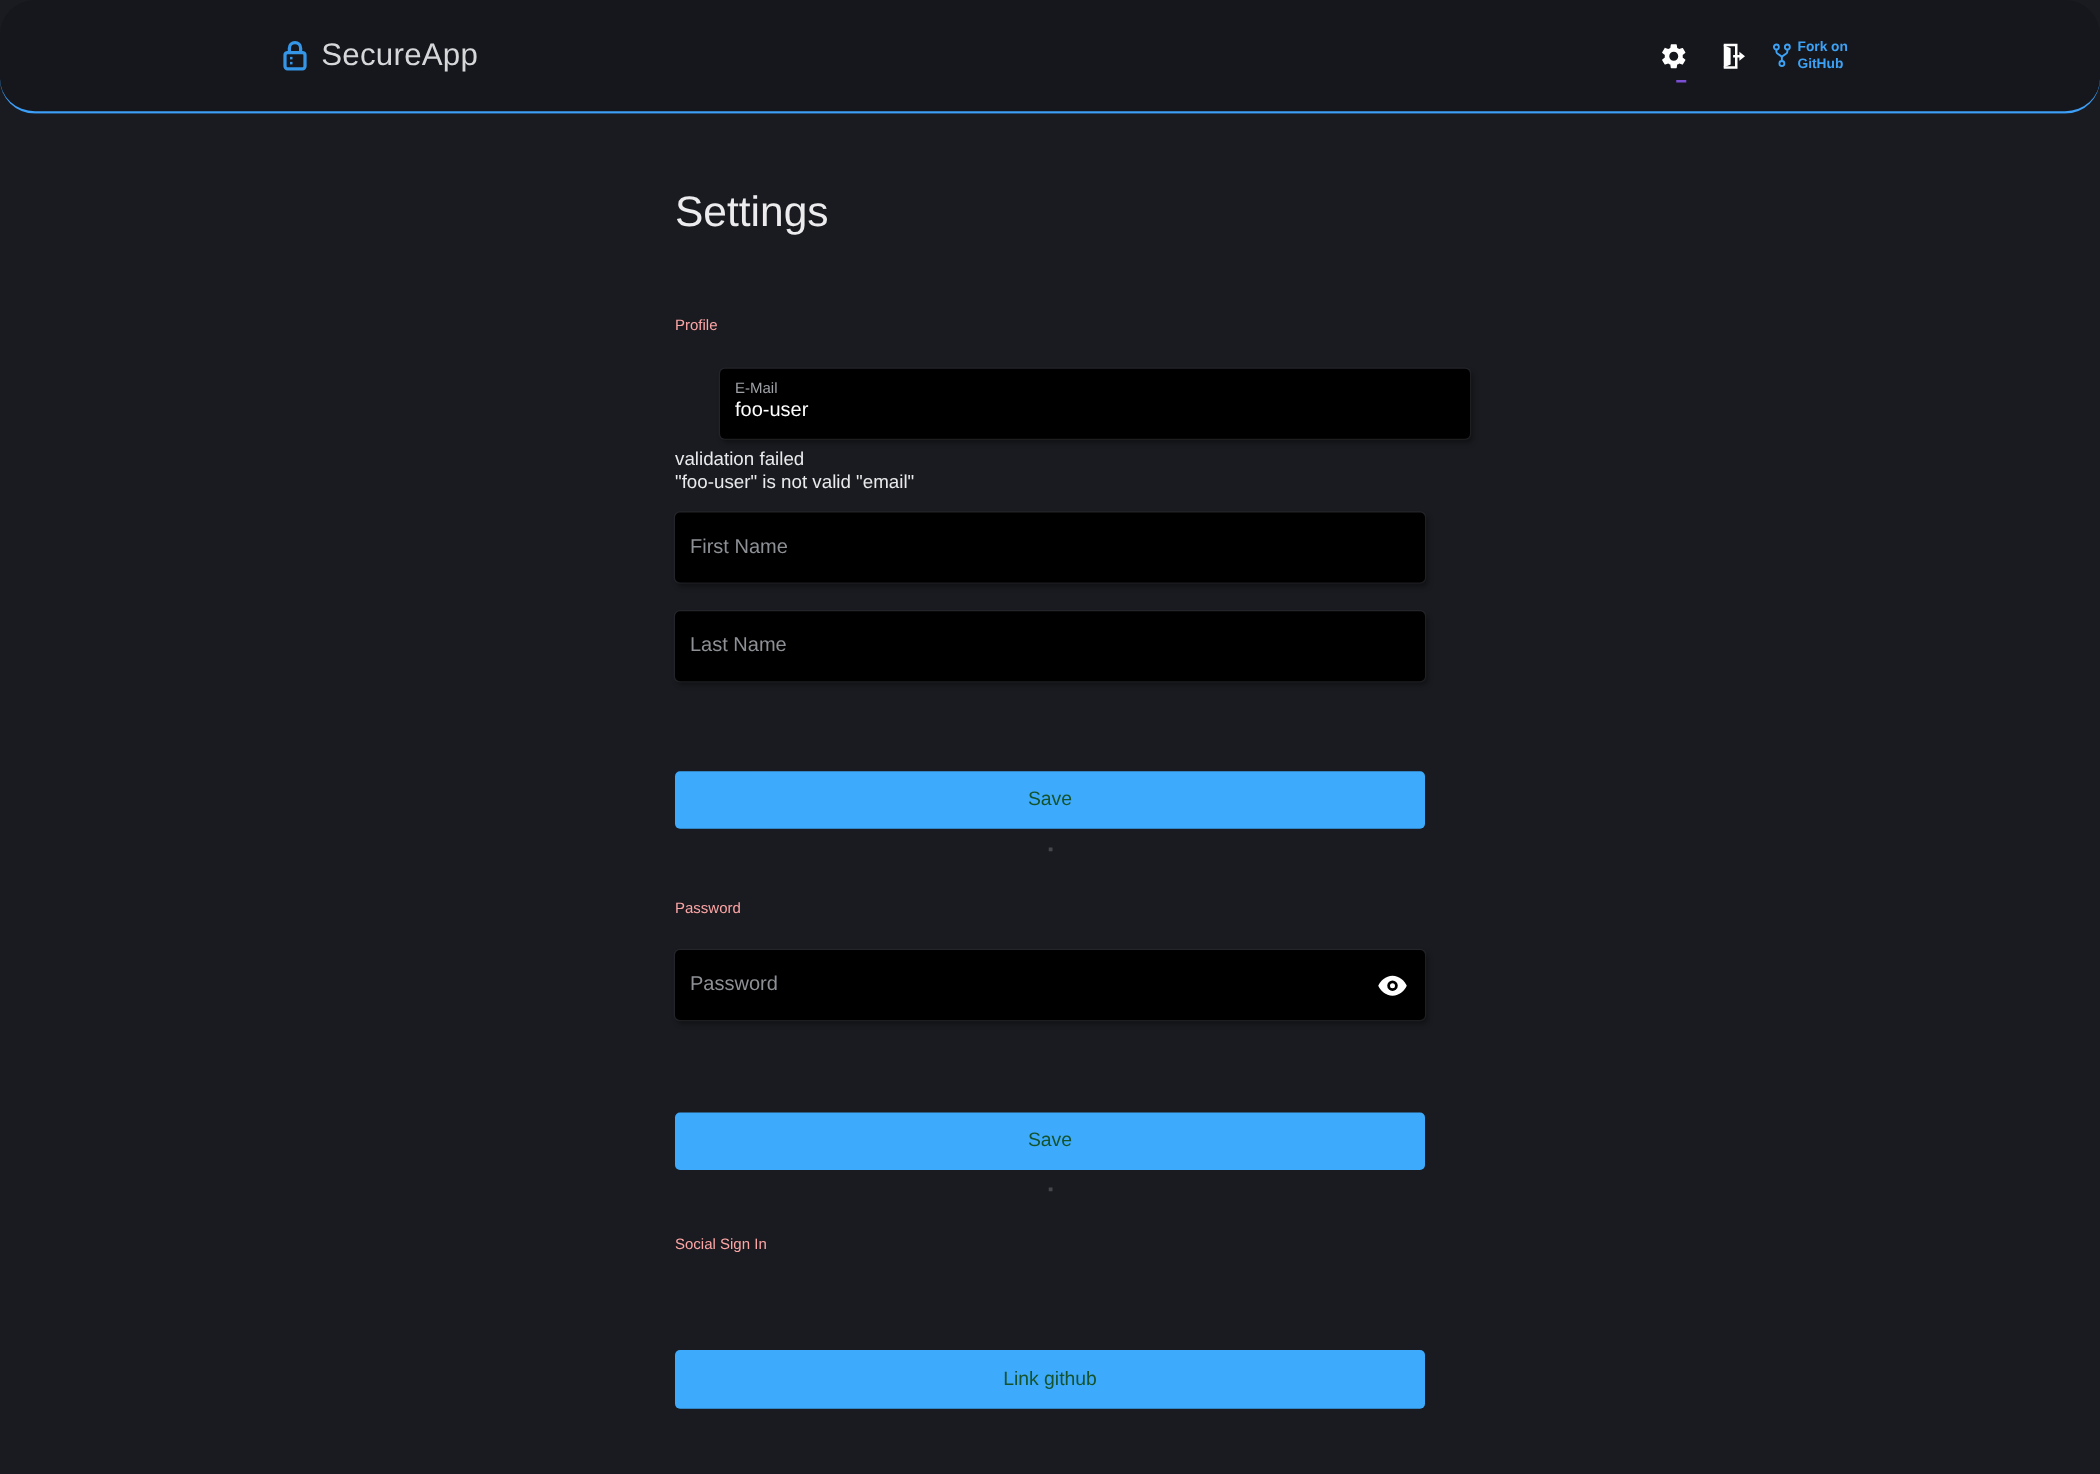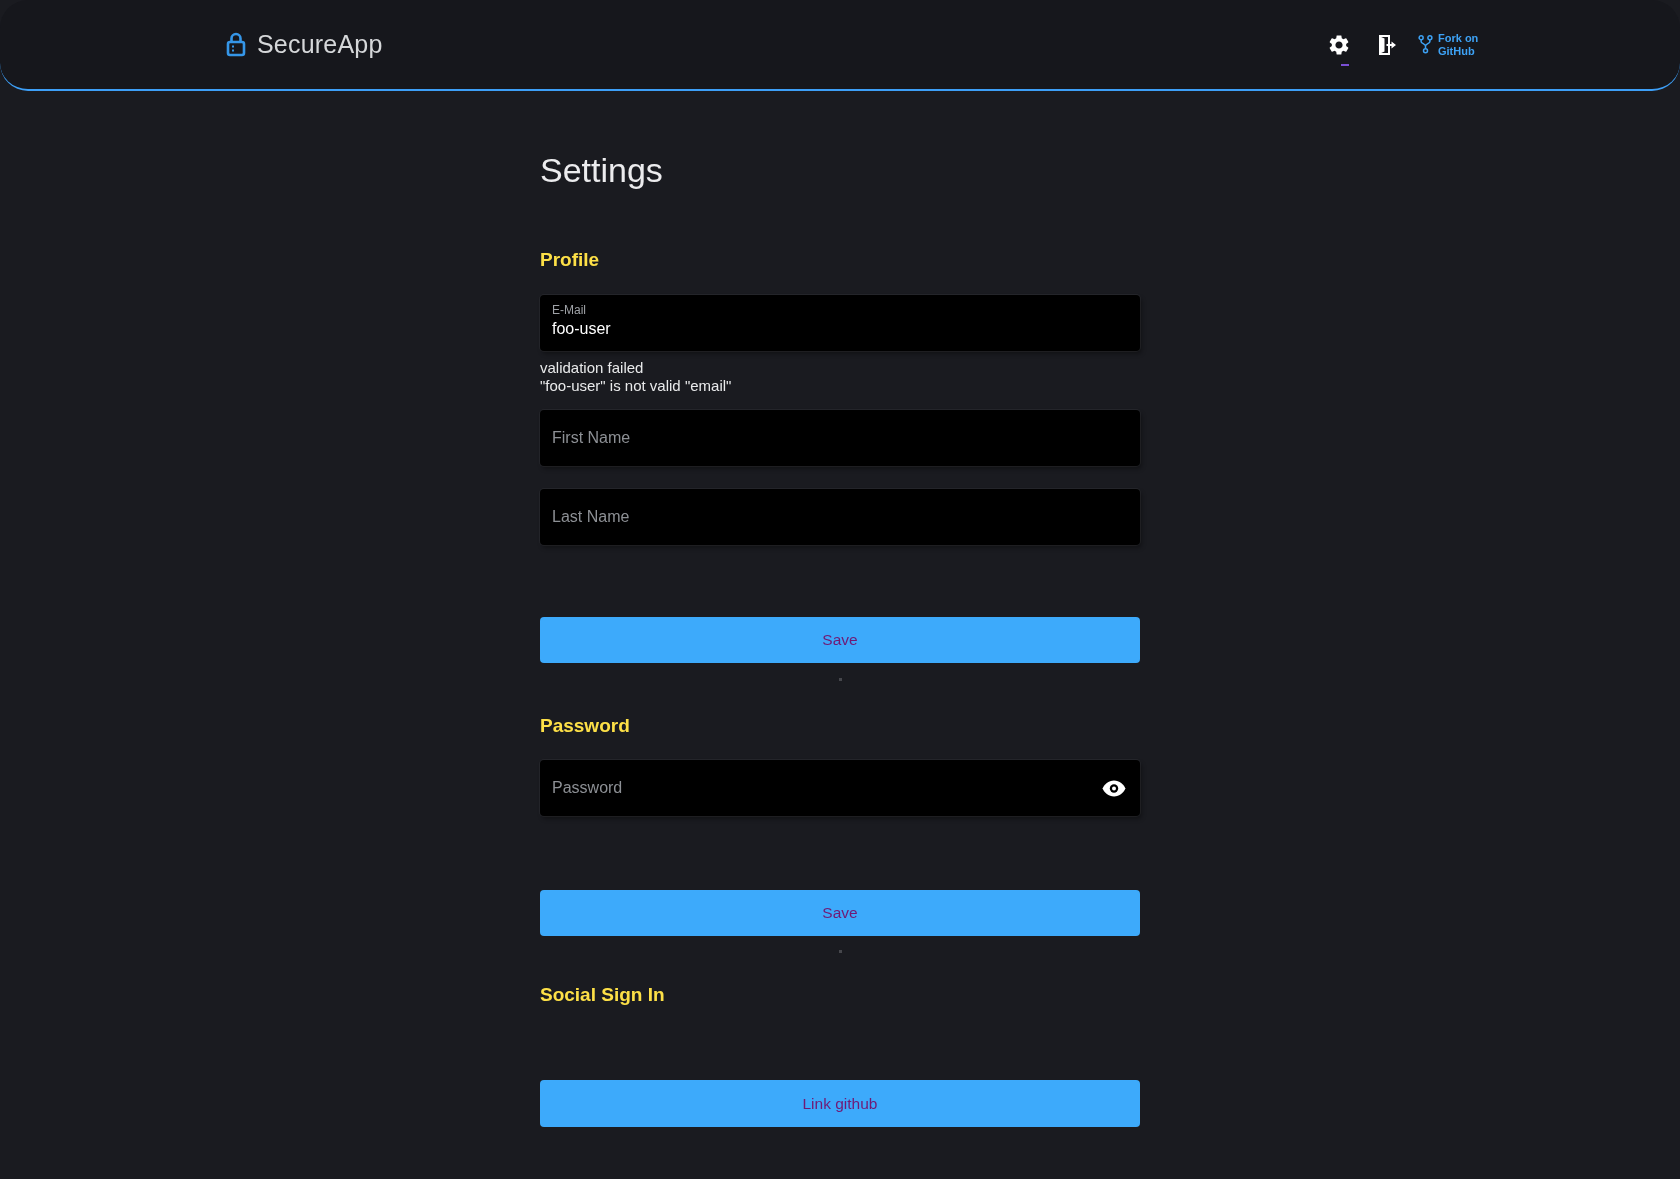--- a/index.html
+++ b/index.html
@@ -81,38 +81,38 @@
     margin-left: 540px;
   }
   .page-title {
     margin-top: 59px;
     font-size: 34px;
     line-height: 40px;
     font-weight: 400;
     color: #ececee;
   }
   .section-heading {
-    font-size: 19px;
+    font-size: 12px;
     line-height: 22px;
-    font-weight: 700;
-    color: #fde047;
+    font-weight: 400;
+    color: #fca5a5;
   }
   .h-profile  { margin-top: 59px; }
   .h-password { margin-top: 34px; }
   .h-social   { margin-top: 31px; }
 
   .field {
     position: relative;
     width: 600px;
     height: 56px;
     background: #000000;
     border-radius: 4px;
     box-shadow: 0 0 0 1px rgba(255,255,255,0.05), 2px 3px 4px rgba(0,0,0,0.35);
   }
-  .field-email { margin-top: 24px; padding: 8px 12px 0 12px; }
+  .field-email { margin-top: 24px; padding: 8px 12px 0 12px; margin-left: 36px; }
   .field-label {
     display: block;
     font-size: 12px;
     line-height: 14px;
     color: #9fa2a7;
   }
   .field input {
     width: 100%;
     background: transparent;
     border: none;
@@ -149,21 +149,21 @@
     line-height: 17.5px;
     color: #e9eaeb;
   }
 
   .btn {
     width: 600px;
     height: 46px;
     border: none;
     border-radius: 4px;
     background: #3daafb;
-    color: #701a75;
+    color: #14532d;
     font-family: "Liberation Sans", sans-serif;
     font-size: 15.5px;
     font-weight: 500;
     cursor: pointer;
     display: block;
   }
   .btn-save-profile  { margin-top: 72px; }
   .btn-save-password { margin-top: 74px; }
   .btn-link-github   { margin-top: 74px; height: 47px; }
 

